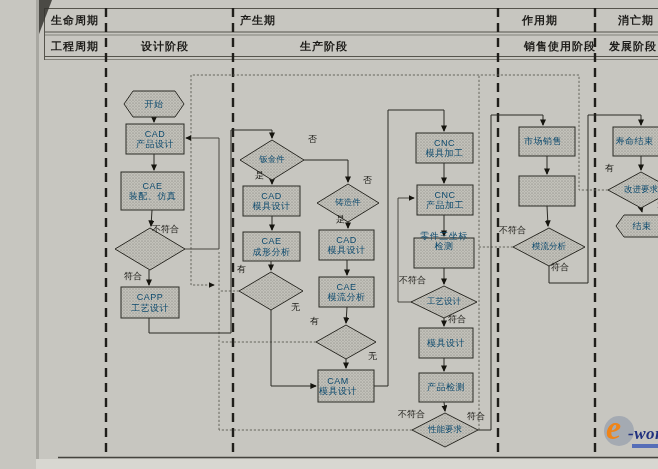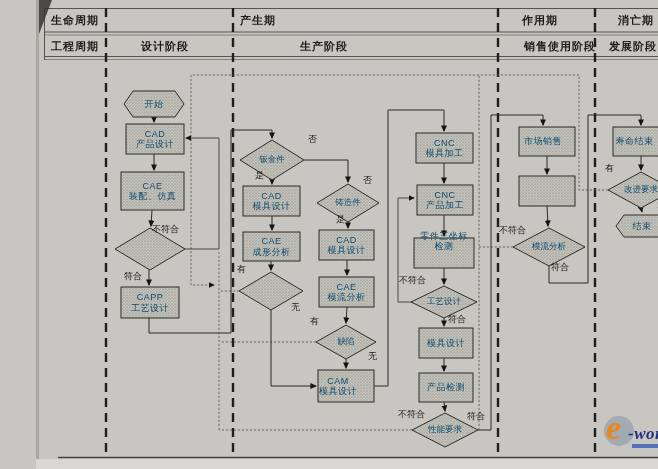--- a/index.html
+++ b/index.html
@@ -196,23 +196,20 @@
       <span class="dia-t">铸造件</span>
     </div>
   <div class="node-label" style="left:283px;top:230px;width:55px;height:30px">
       <span class="box-t">CAD</span>
       <span class="box-t">模具设计</span>
     </div>
   <div class="node-label" style="left:283px;top:277px;width:55px;height:30px">
       <span class="box-t">CAE</span>
       <span class="box-t">模流分析</span>
     </div>
-  <div class="node-label" style="left:280px;top:325px;width:60px;height:34px">
-      <span class="dia-t">缺陷</span>
-    </div>
   <div class="node-label" style="left:282px;top:370px;width:40px;height:32px">
       <span class="box-t">CAM</span>
       <span class="box-t">模具设计</span>
     </div>
 
   <div class="node-label" style="left:380px;top:133px;width:57px;height:30px">
       <span class="box-t">CNC</span>
       <span class="box-t">模具加工</span>
     </div>
   <div class="node-label" style="left:381px;top:185px;width:56px;height:30px">

